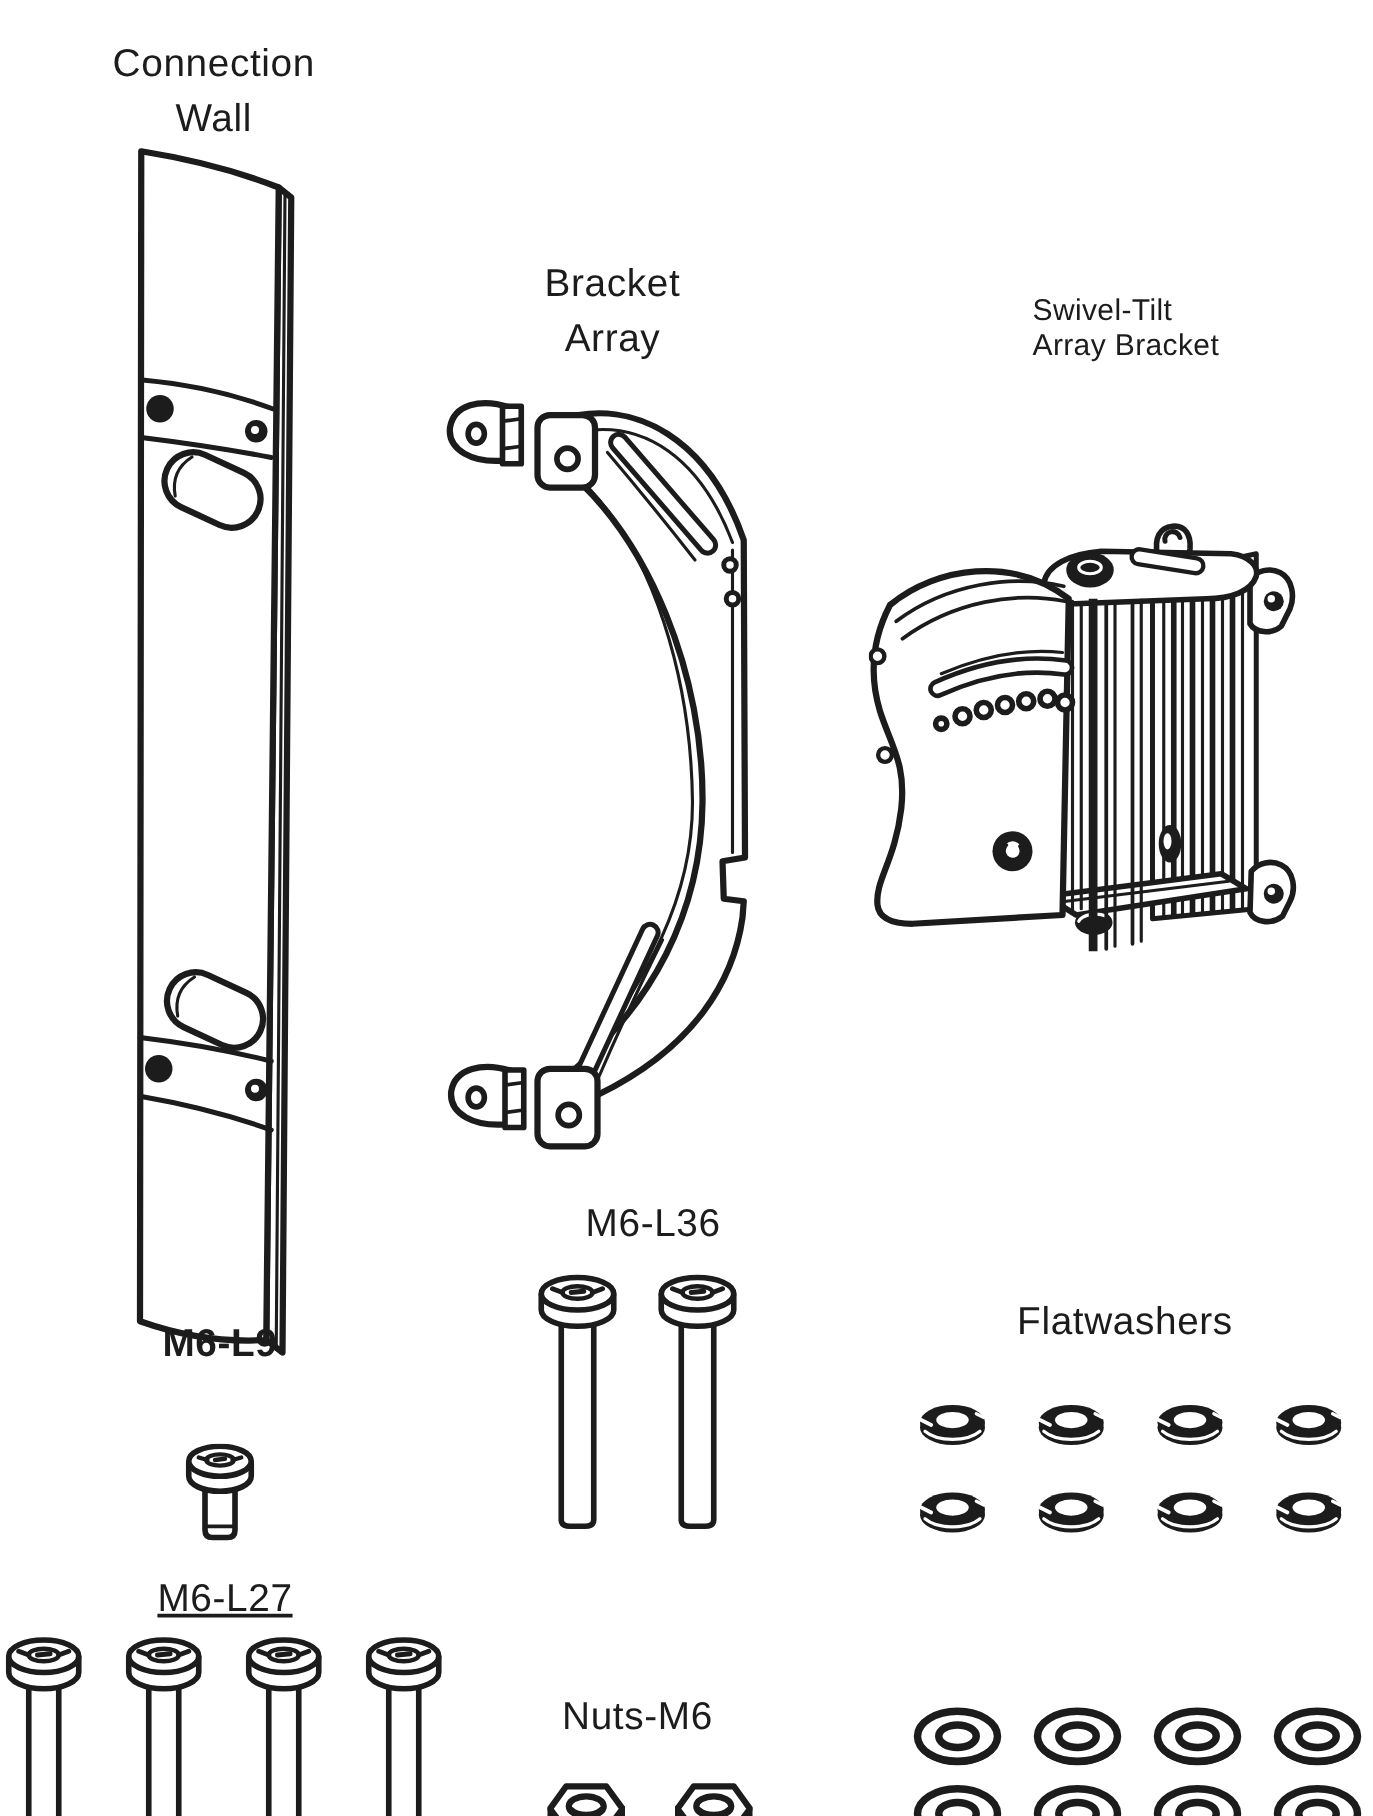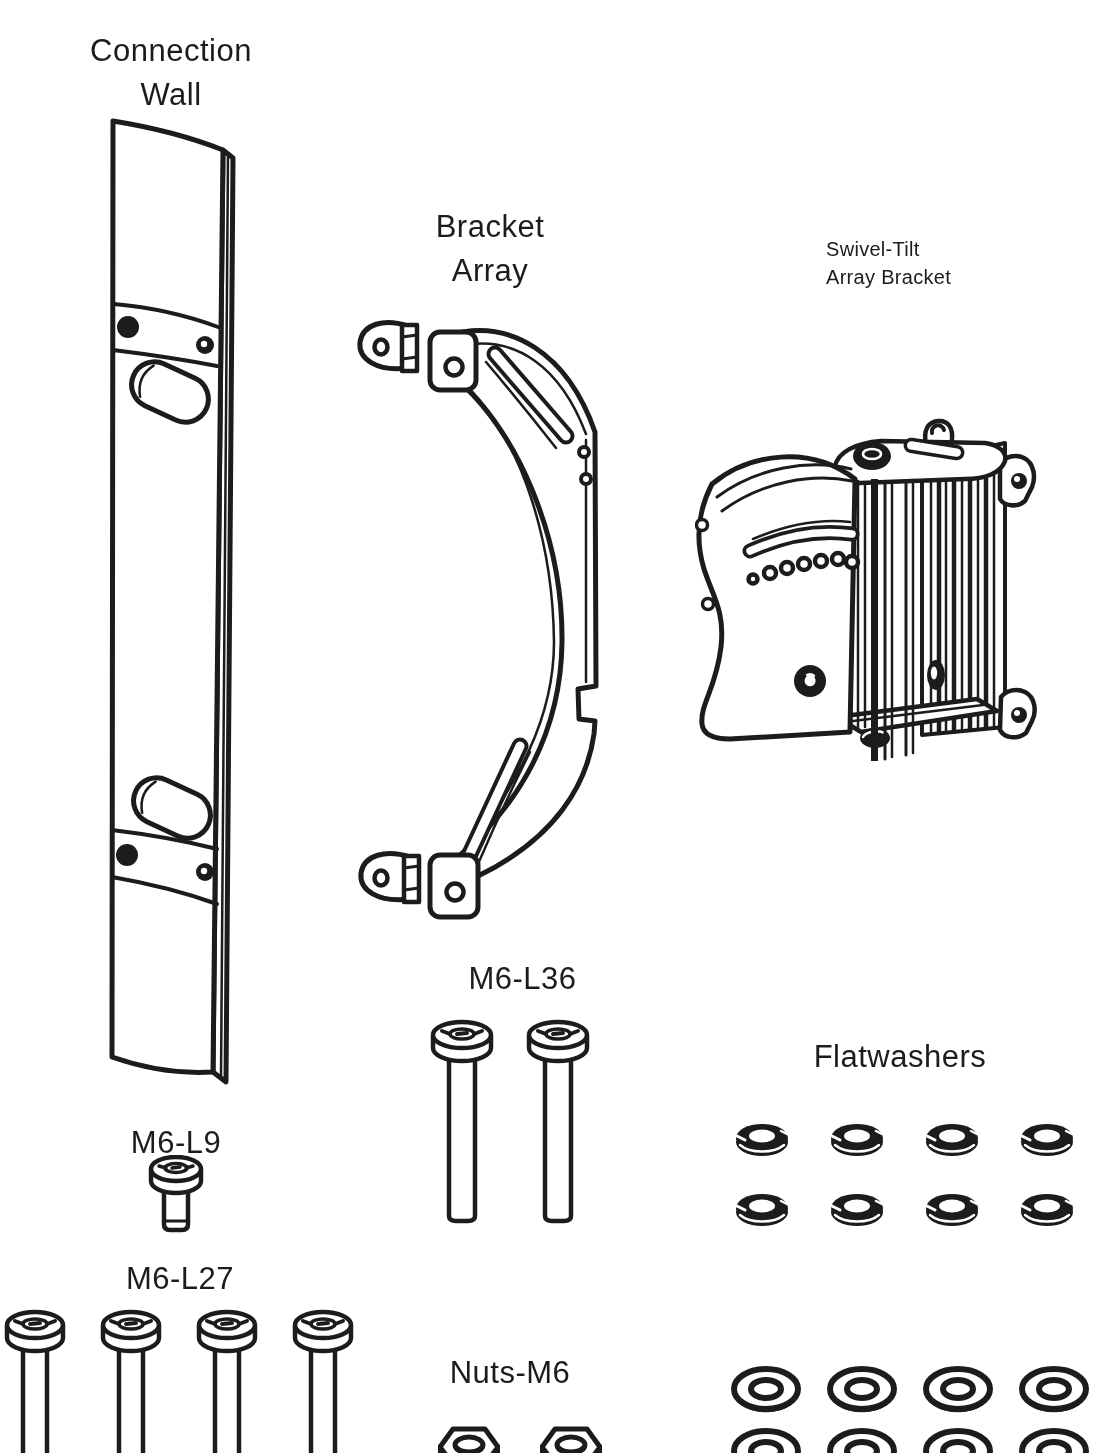--- a/index.html
+++ b/index.html
@@ -2,21 +2,21 @@
 <html><head>
 <meta charset="utf-8">
 <style>
   html,body{margin:0;padding:0;background:#fff;}
   #stage{
     position:relative;width:1098px;height:1453px;background:#ffffff;
     font-family:"Liberation Sans", sans-serif;color:#1c1c1c;overflow:hidden;margin-top:29px;
   }
   .lbl{position:absolute;text-align:center;color:#1c1c1c;font-weight:400;letter-spacing:.5px;}
   .lbl.big{font-size:31px;line-height:44px;}
-  .lbl.small{font-size:20px;line-height:28px;text-align:left;letter-spacing:.3px;}
+  .lbl.small{font-size:24px;line-height:28px;text-align:left;letter-spacing:.3px;}
   .part{position:absolute;}
   .row{position:absolute;display:flex;}
   .grid4{position:absolute;display:grid;}
   
   .s {stroke:#1c1c1c;fill:none;stroke-linecap:round;stroke-linejoin:round;}
   .sf{stroke:#1c1c1c;fill:#ffffff;stroke-linecap:round;stroke-linejoin:round;}
   .k {fill:#1c1c1c;stroke:none;}
   .w {stroke:#ffffff;fill:none;stroke-linecap:round;}
   .wf{fill:#ffffff;stroke:none;}
 </style>
@@ -177,34 +177,34 @@
 
       <svg width="64" height="206" viewBox="0 0 64 206">
         <path class="sf" stroke-width="4.5" d="M19,41 L19,197 Q19,202 26,202 L38,202 Q45,202 45,197 L45,41"></path>
         <path class="sf" stroke-width="4.5" d="M3,17 L3,29 A29,13 0 0 0 61,29 L61,17"></path>
         <ellipse class="sf" stroke-width="4.5" cx="32" cy="16" rx="29" ry="13"></ellipse>
         <ellipse class="s" stroke-width="3.5" cx="32" cy="15" rx="12" ry="5"></ellipse>
         <path class="s" stroke-width="4" d="M12,12 L20,15 M52,12 L44,15 M27,15 L37,14"></path>
       </svg>
     </div>
 
-  <div class="lbl big" style="left:76px;top:1092px;width:200px;">M6-L9</div>
+  <div class="lbl big" style="left:76px;top:1024px;width:200px;font-weight:bold;">M6-L9</div>
   <div class="row" style="left:148px;top:1126px;">
 
       <svg width="56" height="78" viewBox="0 0 56 78">
         <path class="sf" stroke-width="4.5" d="M16,36 L16,69 Q16,75 22,75 L34,75 Q40,75 40,69 L40,36"></path>
         <path class="s" stroke-width="3" d="M17,66 L39,66"></path>
         <path class="sf" stroke-width="4.5" d="M3,15 L3,26 A25,12 0 0 0 53,26 L53,15"></path>
         <ellipse class="sf" stroke-width="4.5" cx="28" cy="14" rx="25" ry="12"></ellipse>
         <ellipse class="s" stroke-width="3.5" cx="28" cy="13" rx="11" ry="4.5"></ellipse>
         <path class="s" stroke-width="3.5" d="M11,11 L18,13 M45,11 L38,13 M24,13 L32,12"></path>
       </svg>
     </div>
 
-  <div class="lbl big" style="left:80px;top:1228px;width:200px;">M6-L27</div>
+  <div class="lbl big" style="left:80px;top:1228px;width:200px;text-decoration:underline;">M6-L27</div>
   <div class="row" style="left:4px;top:1280px;gap:34px;">
 
       <svg width="62" height="172" viewBox="0 0 62 172">
         <path class="sf" stroke-width="4.5" d="M19,41 L19,162 Q19,168 25,168 L37,168 Q43,168 43,162 L43,41"></path>
         <path class="sf" stroke-width="4.5" d="M3,17 L3,29 A28,13 0 0 0 59,29 L59,17"></path>
         <ellipse class="sf" stroke-width="4.5" cx="31" cy="16" rx="28" ry="13"></ellipse>
         <ellipse class="s" stroke-width="3.5" cx="31" cy="15" rx="12" ry="5"></ellipse>
         <path class="s" stroke-width="4" d="M11,12 L19,15 M51,12 L43,15 M26,15 L36,14"></path>
       </svg>
 

